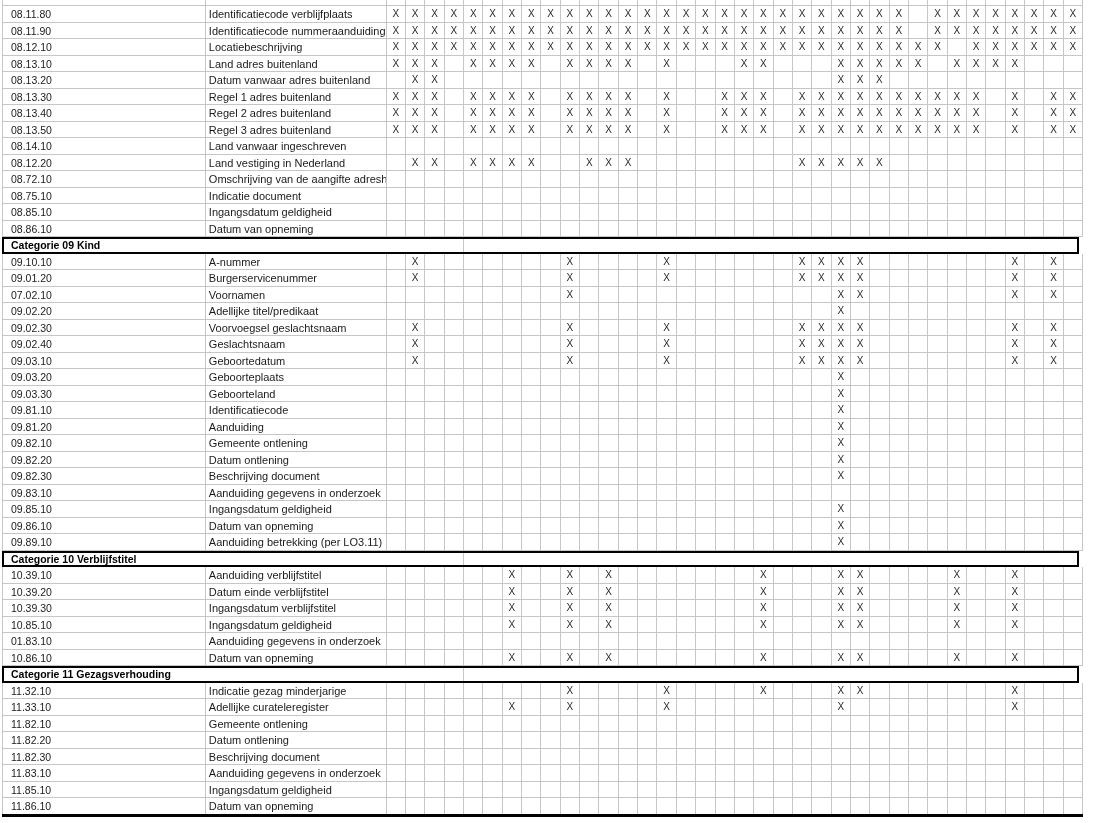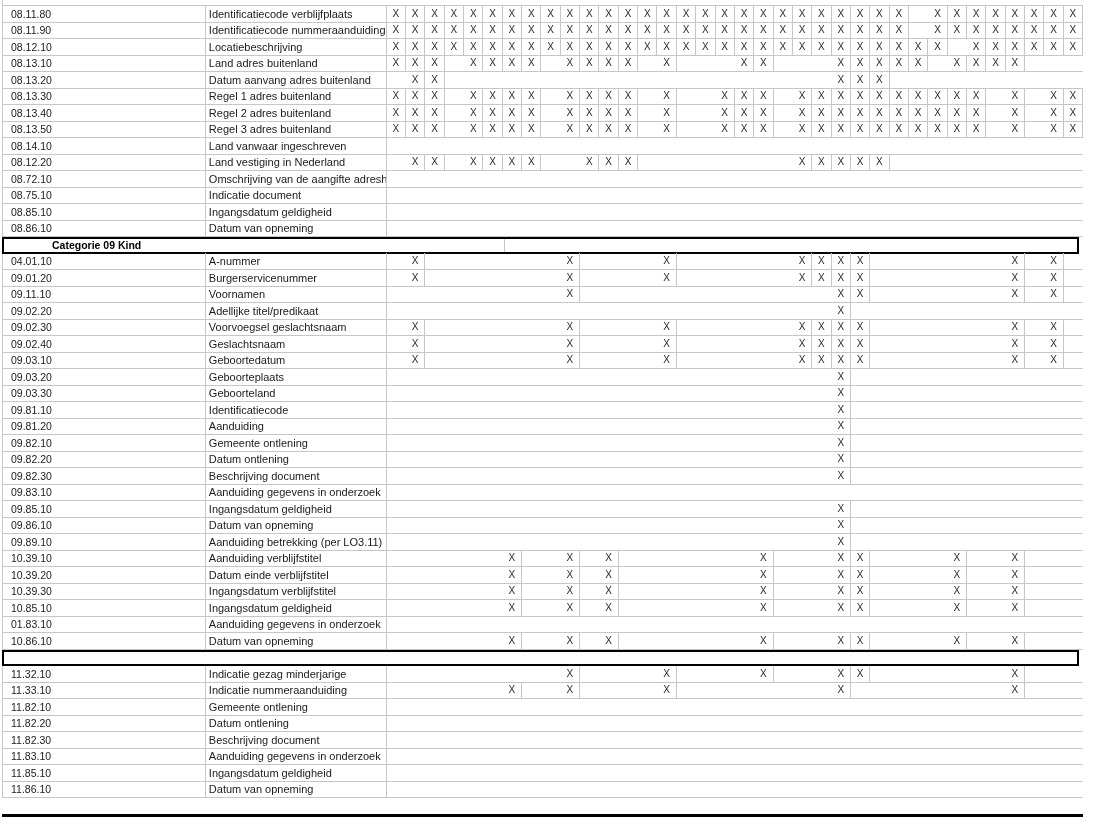--- a/index.html
+++ b/index.html
@@ -1,28 +1,28 @@
 <!DOCTYPE html>
 <html><head>
 <meta charset="utf-8">
 <style>
   html,body{margin:0;padding:0;width:1096px;height:823px;background:#ffffff;overflow:hidden;
     font-family:"Liberation Sans",sans-serif;-webkit-font-smoothing:antialiased;}
   #sheet{position:absolute;top:0;left:0;}
   .row{display:flex;width:1081px;margin-left:2px;height:16.5px;box-sizing:border-box;
-    border-left:1px solid #c6c6c6;border-bottom:1px solid #c6c6c6;background:#fff;align-items:flex-end;}
+    border-left:1px solid #c6c6c6;border-bottom:1px solid #c6c6c6;background:#fff;}
   .row.partial{height:6px;}
   .cell{box-sizing:border-box;border-right:1px solid #c6c6c6;overflow:hidden;white-space:nowrap;}
   .code{width:203px;padding-left:8px;font-size:10.5px;line-height:16px;color:#1a1a1a;}
   .label{width:181px;padding-left:3px;font-size:11px;line-height:16px;color:#1a1a1a;}
   .xcell{width:19.36px;box-sizing:border-box;border-right:1px solid #c6c6c6;
     text-align:center;font-size:10px;line-height:16px;color:#2b2b2b;}
   .cat{width:1077px;border:2px solid #000;border-bottom:2px solid #000;background:#fff;height:16.5px;}
   .cat .cat-label{width:460px;box-sizing:border-box;border-right:1px solid #c6c6c6;
-    font-weight:bold;font-size:10.5px;line-height:13px;padding-left:7px;color:#000;overflow:hidden;white-space:nowrap;margin-left:41px;}
+    font-weight:bold;font-size:10.5px;line-height:13px;padding-left:7px;color:#000;overflow:hidden;white-space:nowrap;}
   .cat .cat-rest{flex:1;}
   .sq{text-decoration-style:wavy;text-decoration-color:#e00000;
     text-decoration-thickness:1px;text-underline-offset:2px;}
   #bottom-border{position:absolute;left:2px;top:814px;width:1081px;height:3px;background:#000;}
 </style>
 </head>
 <body>
 
 <div id="sheet">
     <div class="row partial">
@@ -220,21 +220,21 @@
       <div class="xcell"><span>X</span></div>
       <div class="xcell"><span>X</span></div>
       <div class="xcell"><span>X</span></div>
       <div class="xcell"><span>X</span></div>
       <div class="xcell"></div>
       <div class="xcell"></div>
       <div class="xcell"></div>
     </div>
     <div class="row">
       <div class="cell code">08.13.20</div>
-      <div class="cell label">Datum aanvang adres buitenland</div>
+      <div class="cell label">Datum vanwaar adres buitenland</div>
       <div class="xcell"></div>
       <div class="xcell"><span>X</span></div>
       <div class="xcell"><span>X</span></div>
       <div class="xcell"></div>
       <div class="xcell"></div>
       <div class="xcell"></div>
       <div class="xcell"></div>
       <div class="xcell"></div>
       <div class="xcell"></div>
       <div class="xcell"></div>
@@ -623,21 +623,21 @@
       <div class="xcell"></div>
       <div class="xcell"></div>
       <div class="xcell"></div>
       <div class="xcell"></div>
     </div>
     <div class="row cat">
       <div class="cat-label">Categorie 09 Kind</div>
       <div class="cat-rest"></div>
     </div>
     <div class="row">
-      <div class="cell code">04.01.10</div>
+      <div class="cell code">09.10.10</div>
       <div class="cell label">A-nummer</div>
       <div class="xcell"></div>
       <div class="xcell"><span>X</span></div>
       <div class="xcell"></div>
       <div class="xcell"></div>
       <div class="xcell"></div>
       <div class="xcell"></div>
       <div class="xcell"></div>
       <div class="xcell"></div>
       <div class="xcell"></div>
@@ -703,21 +703,21 @@
       <div class="xcell"></div>
       <div class="xcell"></div>
       <div class="xcell"></div>
       <div class="xcell"></div>
       <div class="xcell"><span>X</span></div>
       <div class="xcell"></div>
       <div class="xcell"><span>X</span></div>
       <div class="xcell"></div>
     </div>
     <div class="row">
-      <div class="cell code">09.11.10</div>
+      <div class="cell code">07.02.10</div>
       <div class="cell label">Voornamen</div>
       <div class="xcell"></div>
       <div class="xcell"></div>
       <div class="xcell"></div>
       <div class="xcell"></div>
       <div class="xcell"></div>
       <div class="xcell"></div>
       <div class="xcell"></div>
       <div class="xcell"></div>
       <div class="xcell"></div>
@@ -1342,20 +1342,24 @@
       <div class="xcell"></div>
       <div class="xcell"></div>
       <div class="xcell"></div>
       <div class="xcell"></div>
       <div class="xcell"></div>
       <div class="xcell"></div>
       <div class="xcell"></div>
       <div class="xcell"></div>
       <div class="xcell"></div>
     </div>
+    <div class="row cat">
+      <div class="cat-label">Categorie 10 Verblijfstitel</div>
+      <div class="cat-rest"></div>
+    </div>
     <div class="row">
       <div class="cell code">10.39.10</div>
       <div class="cell label">Aanduiding verblijfstitel</div>
       <div class="xcell"></div>
       <div class="xcell"></div>
       <div class="xcell"></div>
       <div class="xcell"></div>
       <div class="xcell"></div>
       <div class="xcell"></div>
       <div class="xcell"><span>X</span></div>
@@ -1583,20 +1587,21 @@
       <div class="xcell"></div>
       <div class="xcell"><span>X</span></div>
       <div class="xcell"></div>
       <div class="xcell"></div>
       <div class="xcell"><span>X</span></div>
       <div class="xcell"></div>
       <div class="xcell"></div>
       <div class="xcell"></div>
     </div>
     <div class="row cat">
+      <div class="cat-label">Categorie 11 Gezagsverhouding</div>
       <div class="cat-rest"></div>
     </div>
     <div class="row">
       <div class="cell code">11.32.10</div>
       <div class="cell label">Indicatie gezag minderjarige</div>
       <div class="xcell"></div>
       <div class="xcell"></div>
       <div class="xcell"></div>
       <div class="xcell"></div>
       <div class="xcell"></div>
@@ -1627,21 +1632,21 @@
       <div class="xcell"></div>
       <div class="xcell"></div>
       <div class="xcell"></div>
       <div class="xcell"><span>X</span></div>
       <div class="xcell"></div>
       <div class="xcell"></div>
       <div class="xcell"></div>
     </div>
     <div class="row">
       <div class="cell code">11.33.10</div>
-      <div class="cell label">Indicatie nummeraanduiding</div>
+      <div class="cell label">Adellijke curateleregister</div>
       <div class="xcell"></div>
       <div class="xcell"></div>
       <div class="xcell"></div>
       <div class="xcell"></div>
       <div class="xcell"></div>
       <div class="xcell"></div>
       <div class="xcell"><span>X</span></div>
       <div class="xcell"></div>
       <div class="xcell"></div>
       <div class="xcell"><span>X</span></div>

